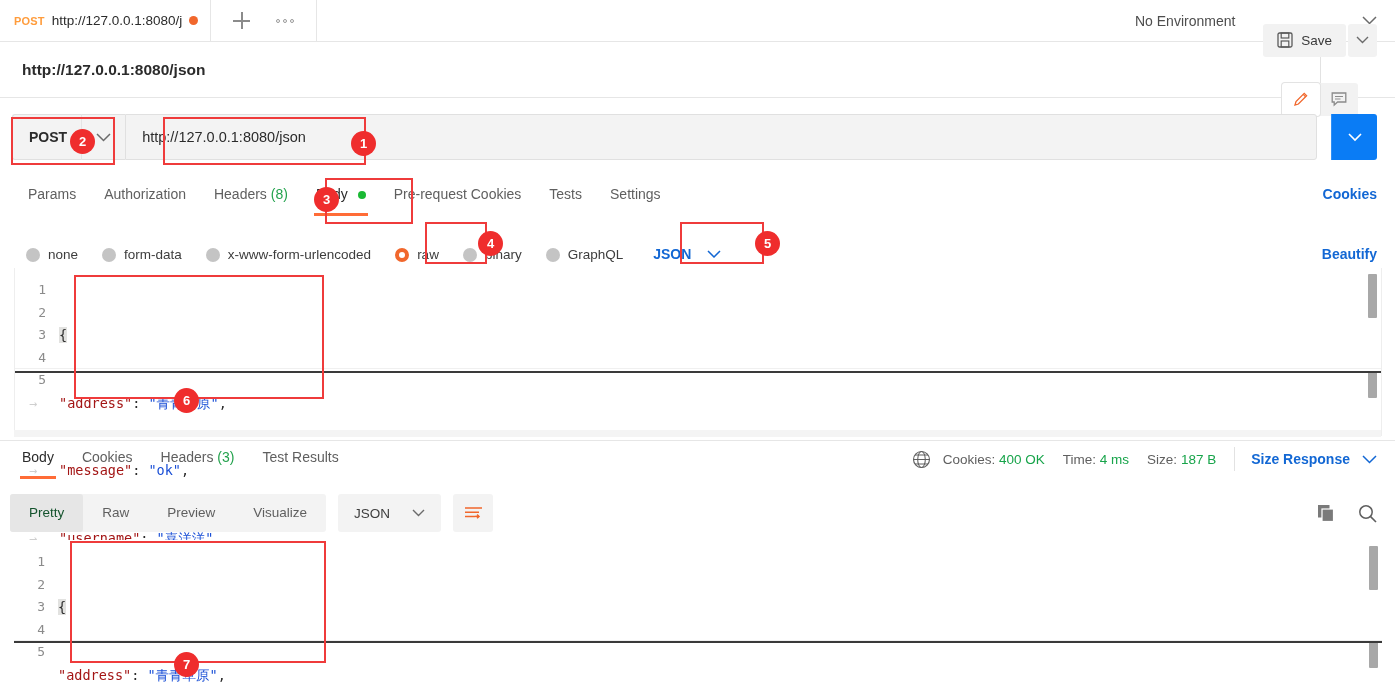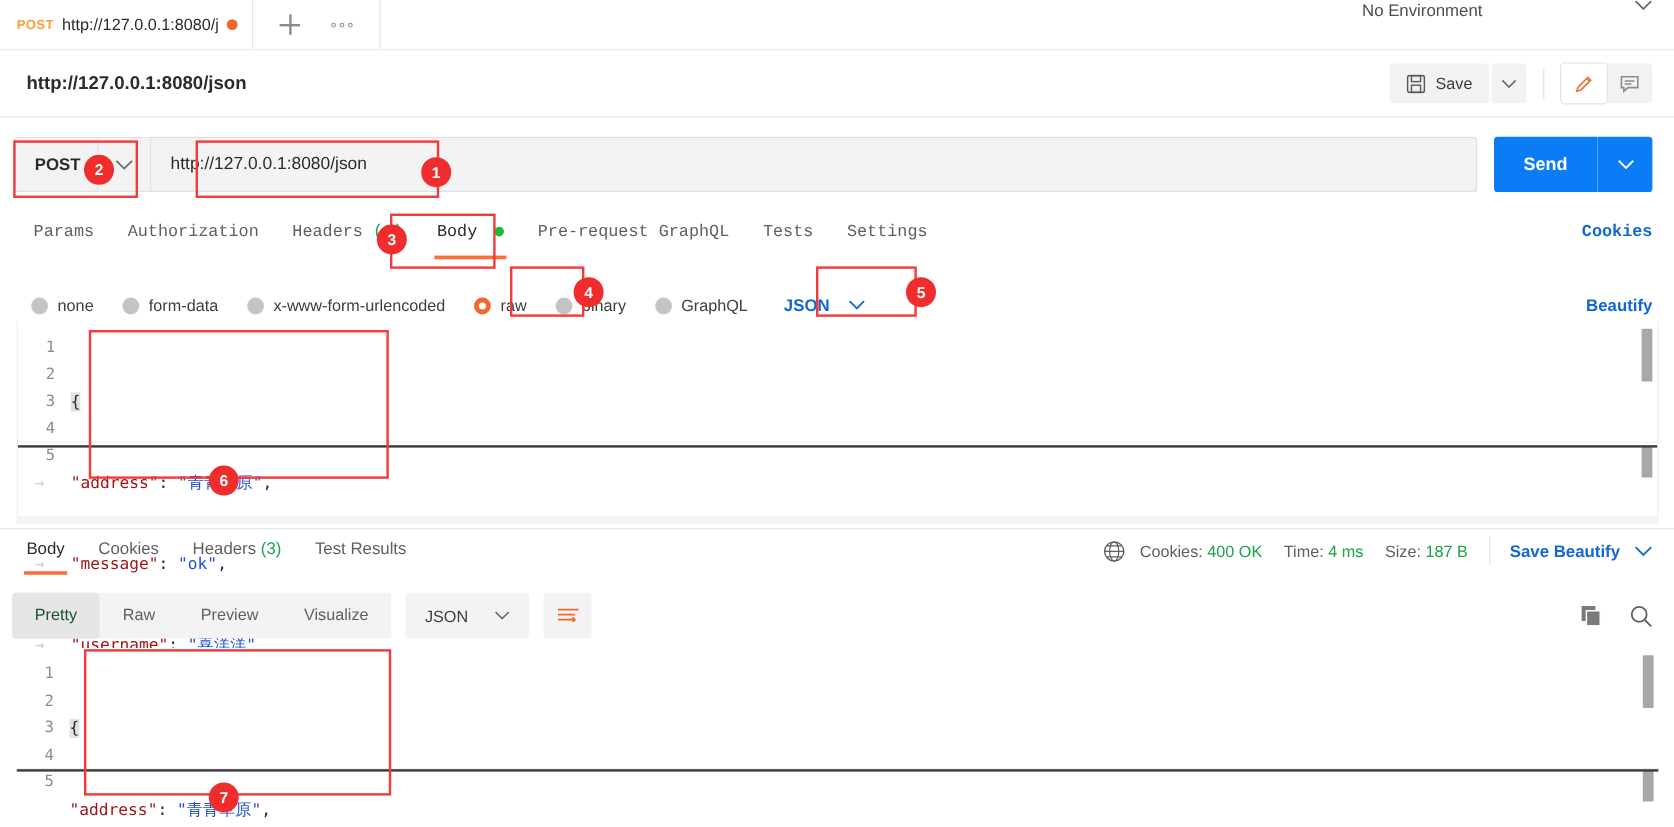--- a/index.html
+++ b/index.html
@@ -31,36 +31,36 @@
   .tab-actions { display: flex; align-items: center; gap: 26px; padding: 0 22px; border-right: 1px solid #e6e6e6; }
   .icon-plus { position: relative; width: 17px; height: 17px; display:inline-block; }
   .icon-plus::before, .icon-plus::after {
     content:""; position:absolute; background:#8b8b8b;
   }
   .icon-plus::before { left: 8px; top: 0; width: 1.6px; height: 17px; }
   .icon-plus::after  { top: 8px; left: 0; height: 1.6px; width: 17px; }
   .icon-ellipsis { display: flex; gap: 3px; align-items: center; }
   .icon-ellipsis i { width: 4px; height: 4px; border: 1px solid #9a9a9a; border-radius: 50%; display:block; }
   .env-area {
-    margin-left: auto; display: flex; align-items: flex-start; justify-content: space-between;
+    margin-left: auto; display: flex; align-items: center; justify-content: space-between;
     width: 282px; height: 41px; padding: 0 18px 0 22px;
   }
   .env-name { color: #4d4d4d; font-size: 14px; }
   .tabstrip-bottom-border {
     position:absolute; left:0; top:41px; width:1395px; height:1px; background:#e6e6e6;
   }
 
   
   .savebar {
     position: absolute; left: 0; top: 42px; width: 1395px; height: 56px;
     display: flex; align-items: center; padding: 0 18px 0 22px;
     border-bottom: 1px solid #e6e6e6; background: #fff;
   }
   .req-title { font-size: 15.5px; font-weight: 700; color: #2b2b2b; }
-  .savebar-right { margin-left: auto; display: flex; align-items: center; gap: 0; }
+  .savebar-right { margin-left: auto; display: flex; align-items: center; gap: 0; flex-direction: column; }
   .save-group { display: flex; align-items: stretch; gap: 2px; }
   .btn-save {
     display: flex; align-items: center; gap: 8px;
     height: 33px; padding: 0 14px; background: #f2f2f2; border: none;
     border-radius: 3px; font-size: 13.5px; color: #3a3a3a; cursor: pointer;
     font-family: "Liberation Sans", sans-serif;
   }
   .btn-save-caret {
     width: 29px; height: 33px; background: #f2f2f2; border: none; border-radius: 3px;
     display:flex; align-items:center; justify-content:center; cursor:pointer;
@@ -100,21 +100,21 @@
     font-family: "Liberation Sans", sans-serif;
   }
   .btn-send-caret {
     height: 46px; width: 46px; background: #0a7cf5; border:none; border-left: 1px solid #2f90f7;
     border-radius: 0 3px 3px 0; display:flex; align-items:center; justify-content:center; cursor:pointer;
   }
 
   
   .reqtabs {
     position:absolute; left:0; top:178px; width:1395px; height:40px;
-    display:flex; align-items:flex-start; padding: 0 18px 0 14px; font-family: Liberation Mono, monospace;
+    display:flex; align-items:flex-start; padding: 0 18px 0 14px;
   }
   .rtab {
     position: relative; padding: 0 14px; height: 38px; line-height: 32px;
     font-size: 14px; color: #5f5f5f; cursor:pointer; white-space:nowrap;
   }
   .rtab.active { color: #2b2b2b; }
   .rtab.active::after {
     content:""; position:absolute; left: 12px; right: 12px; bottom: 0; height: 3px; background: #ff6c37;
   }
   .count { color: #23a24d; }
@@ -279,21 +279,20 @@
     <div class="method-box">
       <span class="method-label">POST</span>
       <span class="method-caret">
         <svg width="15" height="9" viewBox="0 0 15 9">
           <path d="M1 1 L7.5 7.5 L14 1" stroke="#6b6b6b" stroke-width="1.5" fill="none"></path>
         </svg>
       </span>
     </div>
     <input class="url-input" type="text" value="http://127.0.0.1:8080/json" style="">
     <div class="send-group">
-      <button class="btn-send">Send</button>
       <button class="btn-send-caret">
         <svg width="14" height="9" viewBox="0 0 14 9">
           <path d="M1 1 L7 7 L13 1" stroke="#ffffff" stroke-width="1.6" fill="none"></path>
         </svg>
       </button>
     </div>
   </div>
 
   <div class="reqtabs">
     <div class="rtab">
@@ -304,21 +303,21 @@
     </div>
     <div class="rtab">
       <span>Headers</span>
       <span class="count">(8)</span>
     </div>
     <div class="rtab active">
       <span>Body</span>
       <span class="green-dot"></span>
     </div>
     <div class="rtab">
-      <span>Pre-request GraphQL</span>
+      <span>Pre-request Cookies</span>
     </div>
     <div class="rtab">
       <span>Tests</span>
     </div>
     <div class="rtab">
       <span>Settings</span>
     </div>
     <div style="margin-left:auto; line-height:32px;" class="link-blue">Cookies</div>
   </div>
 
@@ -407,21 +406,21 @@
       </span>
       <span class="meta-item">
         <span>Time:</span>
         <b>4 ms</b>
       </span>
       <span class="meta-item">
         <span>Size:</span>
         <b>187 B</b>
       </span>
       <span style="width:1px;height:24px;background:#e2e2e2;margin-right:16px;"></span>
-      <span class="link-blue">Save Beautify</span>
+      <span class="link-blue">Size Response</span>
       <svg style="margin-left:12px;" width="15" height="9" viewBox="0 0 15 9">
         <path d="M1 1 L7.5 7.5 L14 1" stroke="#1267d4" stroke-width="1.5" fill="none"></path>
       </svg>
     </div>
   </div>
 
   <div class="resp-toolbar">
     <div class="segbar">
       <div class="seg active">Pretty</div>
       <div class="seg">Raw</div>

